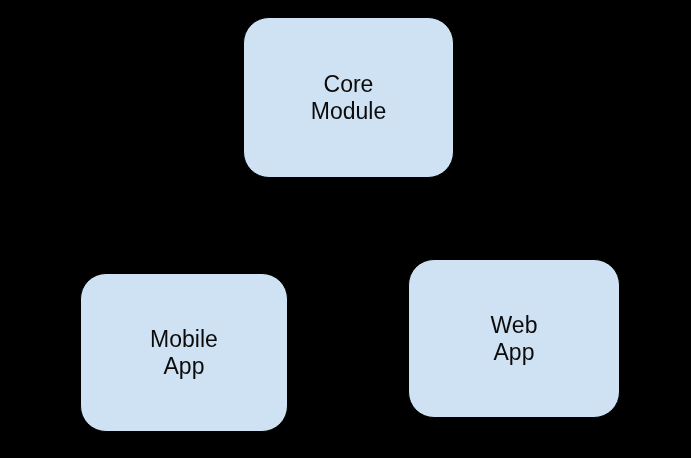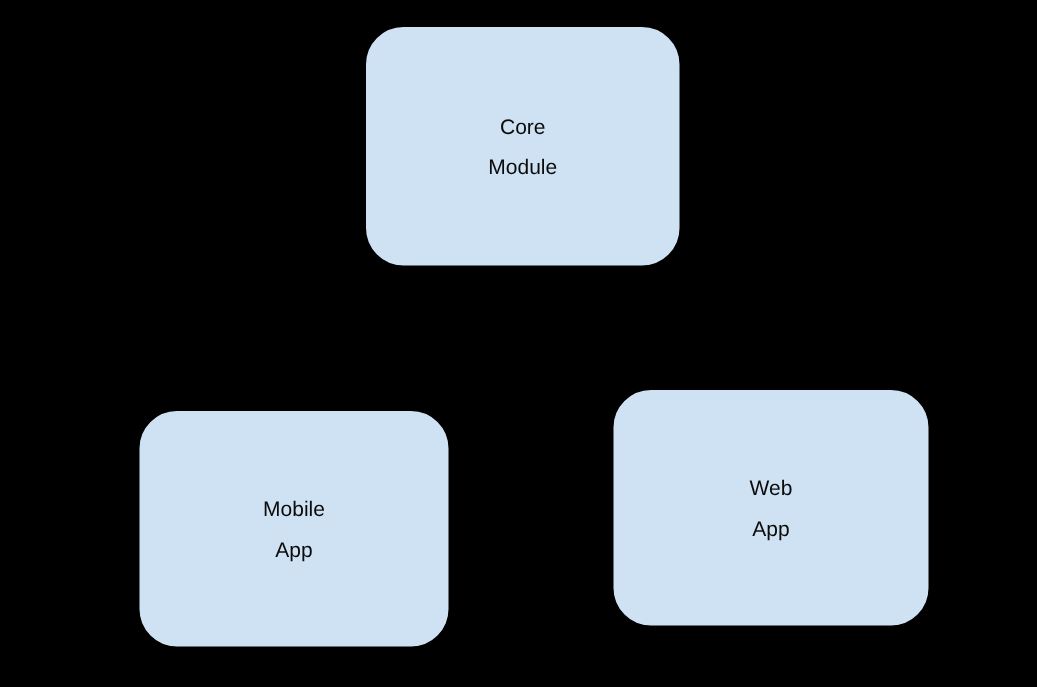--- a/index.html
+++ b/index.html
@@ -28,25 +28,25 @@
     border: 1.5px solid var(--node-border);
     border-radius: 26px;
     display: flex;
     align-items: center;
     justify-content: center;
   }
   .node-label {
     white-space: pre-line;
     text-align: center;
     color: var(--text);
-    font-size: 14px;
+    font-size: 23px;
     line-height: 27px;
   }
   .node-core   { left: 243px; top: 17px;  width: 211px; height: 161px; }
-  .node-mobile { left: 92px;  top: 273px; width: 208px; height: 159px; }
+  .node-mobile { left: 80px;  top: 273px; width: 208px; height: 159px; }
   .node-web    { left: 408px; top: 259px; width: 212px; height: 159px; }
   
   .edges { position: absolute; left: 0; top: 0; width: 691px; height: 458px; pointer-events: none; }
 </style>
 </head>
 <body>
 
 <div class="canvas">
 
   <svg class="edges" viewBox="0 0 691 458" xmlns="http://www.w3.org/2000/svg">

